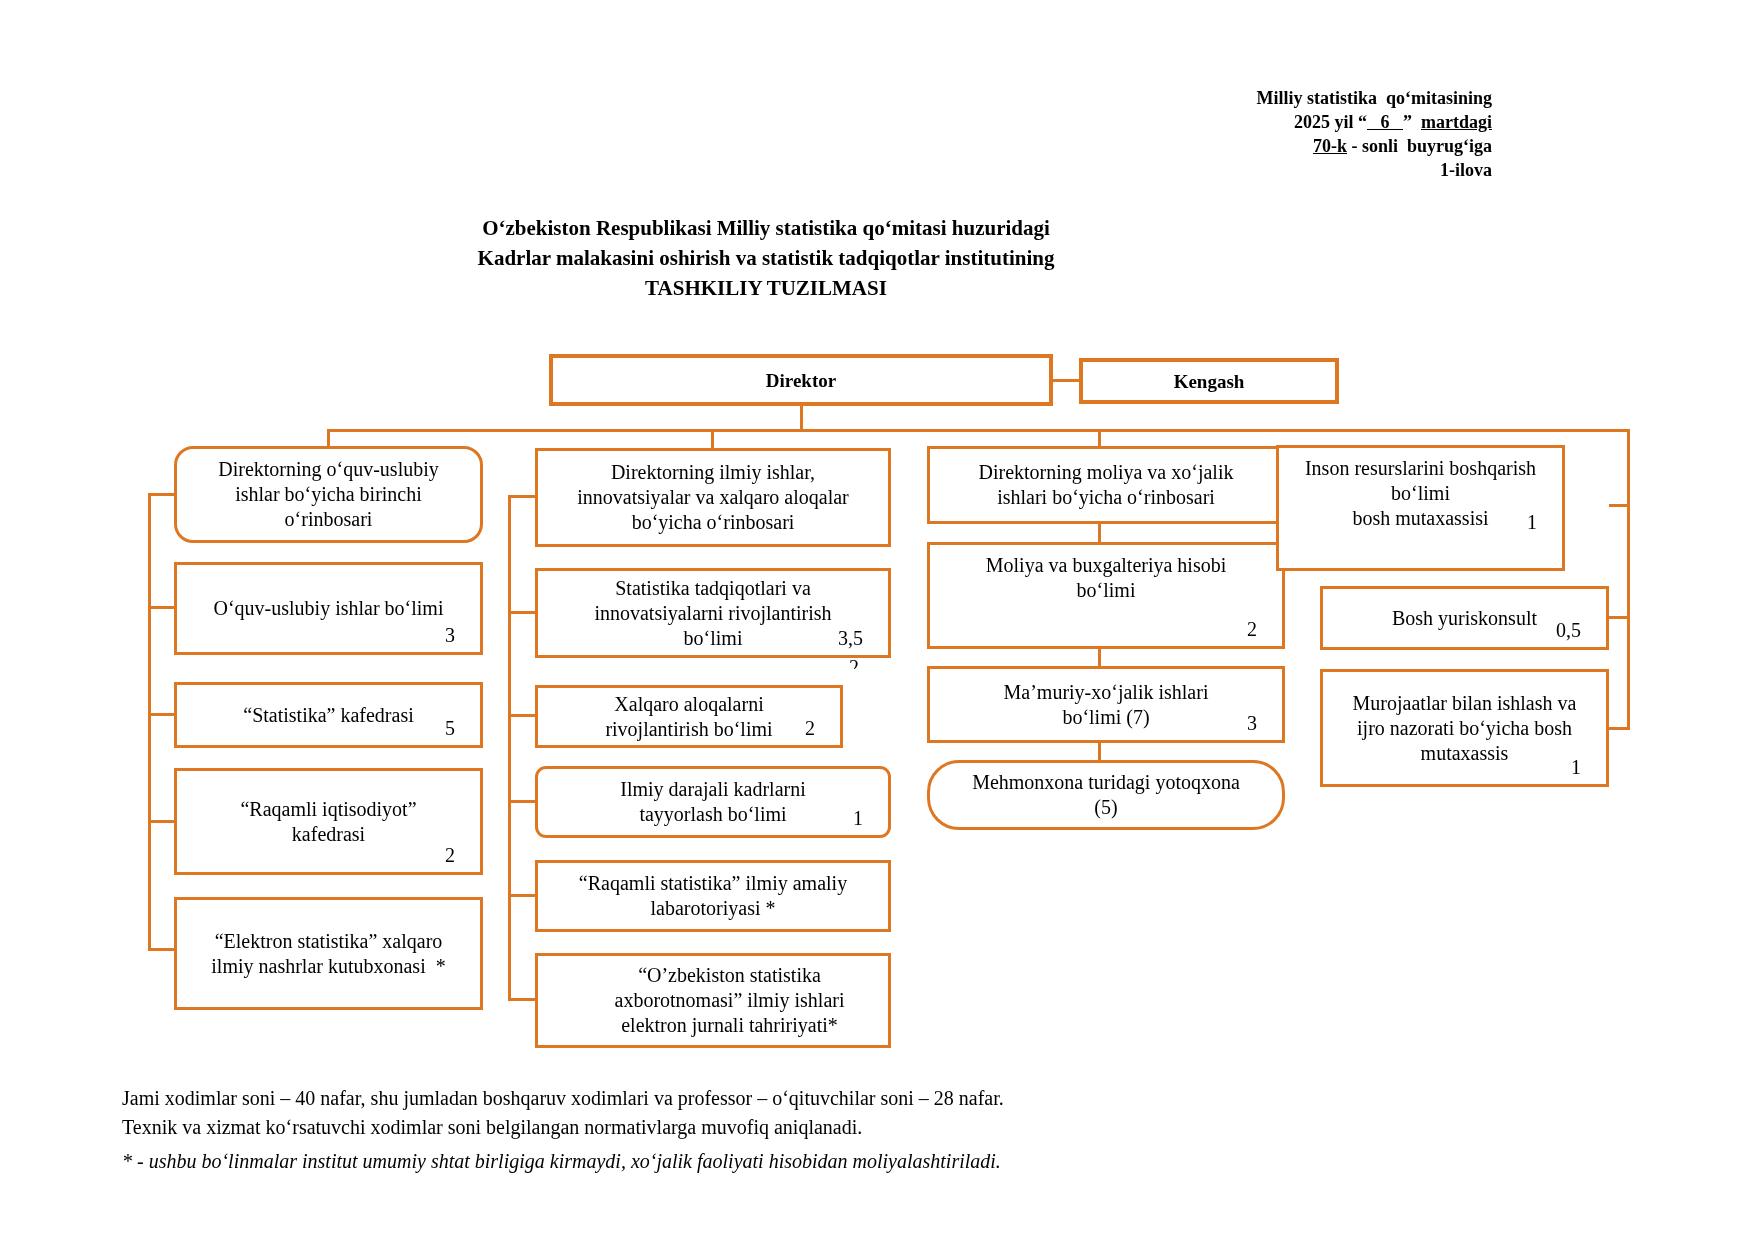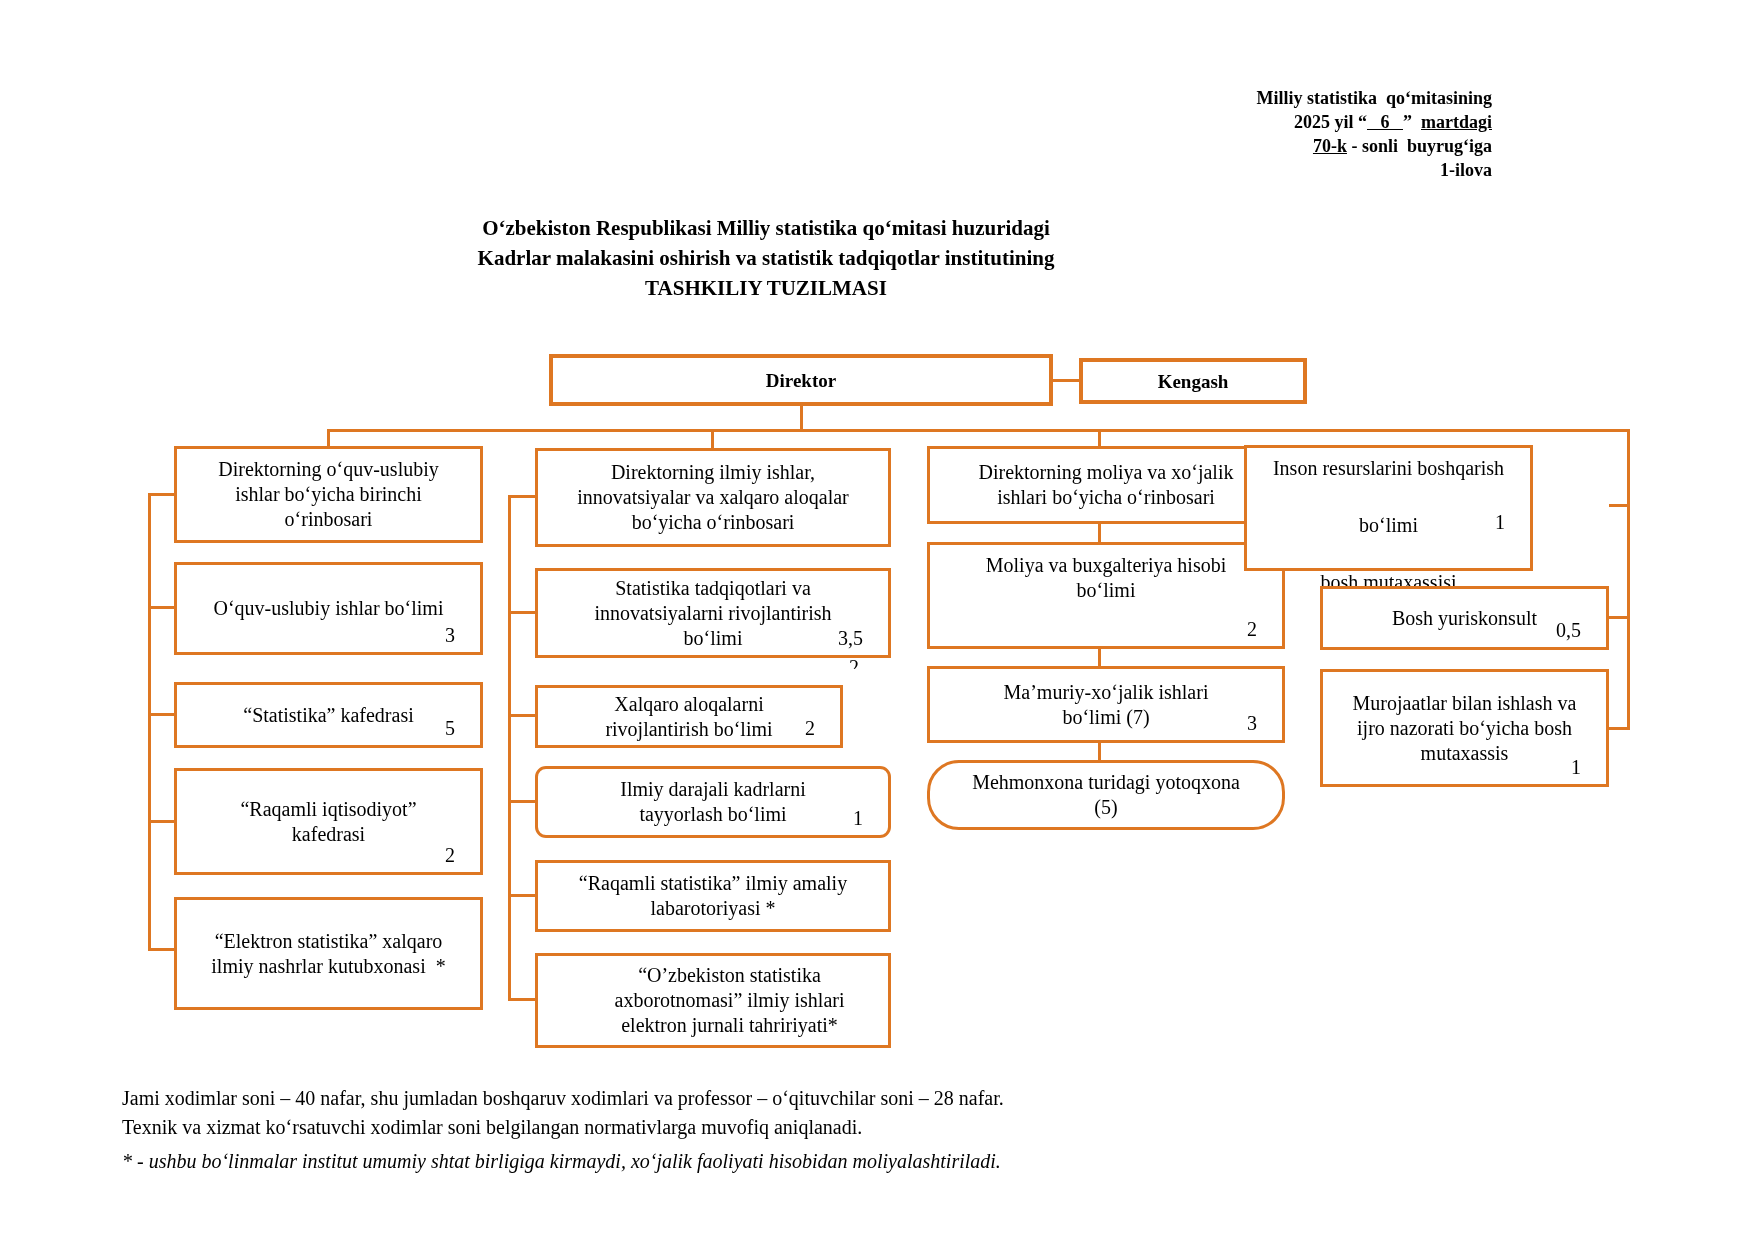--- a/index.html
+++ b/index.html
@@ -69,21 +69,21 @@
 
   <div class="title">
     <div>O‘zbekiston Respublikasi Milliy statistika qo‘mitasi huzuridagi</div>
     <div>Kadrlar malakasini oshirish va statistik tadqiqotlar institutining</div>
     <div>TASHKILIY TUZILMASI</div>
   </div>
 
   <div class="box top-box" style="left:549px; top:354px; width:504px; height:52px;">
     <div class="ln">Direktor</div>
   </div>
-  <div class="box top-box" style="left:1079px; top:358px; width:228px; height:46px;">
+  <div class="box top-box" style="left:1079px; top:358px; width:260px; height:46px;">
     <div class="ln">Kengash</div>
   </div>
 
   <div class="h-line" style="left:1053px; top:379px; width:26px;"></div>
   <div class="v-line" style="left:800px; top:406px; height:23px;"></div>
   <div class="h-line" style="left:327px; top:429px; width:1303px;"></div>
   <div class="v-line" style="left:327px; top:429px; height:17px;"></div>
   <div class="v-line" style="left:711px; top:429px; height:19px;"></div>
   <div class="v-line" style="left:1098px; top:429px; height:17px;"></div>
   <div class="v-line" style="left:1627px; top:429px; height:301px;"></div>
@@ -103,21 +103,21 @@
   <div class="h-line" style="left:508px; top:611px; width:27px;"></div>
   <div class="h-line" style="left:508px; top:714px; width:27px;"></div>
   <div class="h-line" style="left:508px; top:800px; width:27px;"></div>
   <div class="h-line" style="left:508px; top:894px; width:27px;"></div>
   <div class="h-line" style="left:508px; top:998px; width:27px;"></div>
 
   <div class="v-line" style="left:1098px; top:522px; height:22px;"></div>
   <div class="v-line" style="left:1098px; top:647px; height:21px;"></div>
   <div class="v-line" style="left:1098px; top:741px; height:21px;"></div>
 
-  <div class="box" style="left:174px; top:446px; width:309px; height:97px;">
+  <div class="box" style="left:174px; top:446px; width:309px; height:97px;border-radius:19px;">
     <div class="ln">Direktorning o‘quv-uslubiy</div>
     <div class="ln">ishlar bo‘yicha birinchi</div>
     <div class="ln">o‘rinbosari</div>
   </div>
   <div class="box" style="left:174px; top:562px; width:309px; height:93px;">
     <div class="ln">O‘quv-uslubiy ishlar bo‘limi</div>
     <span class="count">3</span>
   </div>
   <div class="box" style="left:174px; top:682px; width:309px; height:66px;">
     <div class="ln">“Statistika” kafedrasi</div>
@@ -179,21 +179,21 @@
   <div class="box" style="left:927px; top:666px; width:358px; height:77px;">
     <div class="ln">Ma’muriy-xo‘jalik ishlari</div>
     <div class="ln">bo‘limi (7)</div>
     <span class="count">3</span>
   </div>
   <div class="box" style="left:927px; top:760px; width:358px; height:70px;border-radius:32px;">
     <div class="ln">Mehmonxona turidagi yotoqxona</div>
     <div class="ln">(5)</div>
   </div>
 
-  <div class="box align-top" style="left:1244px; top:445px; width:289px; height:126px;gap:32px;">
+  <div class="box align-top" style="left:1276px; top:445px; width:289px; height:126px;">
     <div class="ln">Inson resurslarini boshqarish</div>
     <div class="ln">bo‘limi</div>
     <div class="ln">bosh mutaxassisi</div>
     <span class="count count-mid">1</span>
   </div>
   <div class="box" style="left:1320px; top:586px; width:289px; height:64px;">
     <div class="ln">Bosh yuriskonsult</div>
     <span class="count">0,5</span>
   </div>
   <div class="box" style="left:1320px; top:669px; width:289px; height:118px;">

